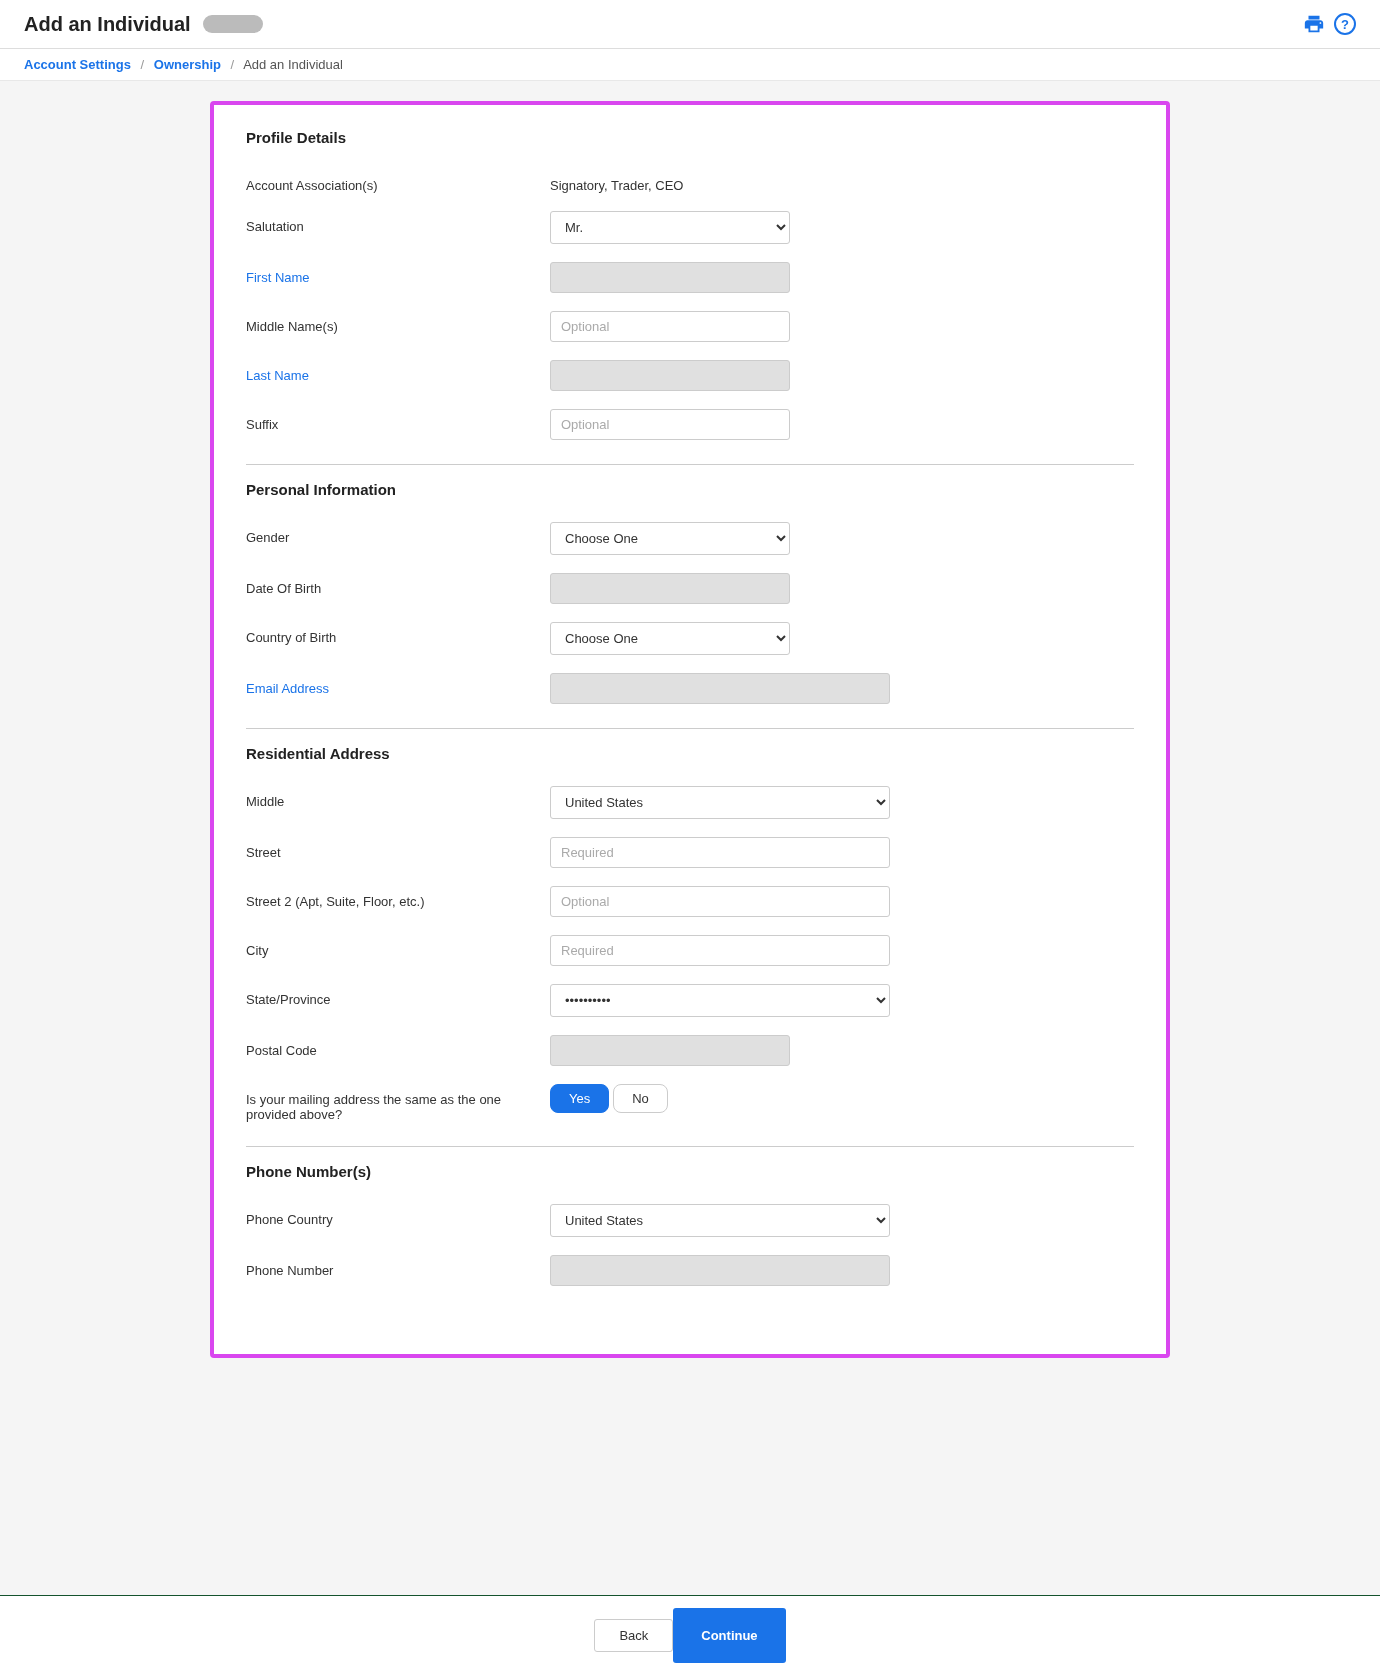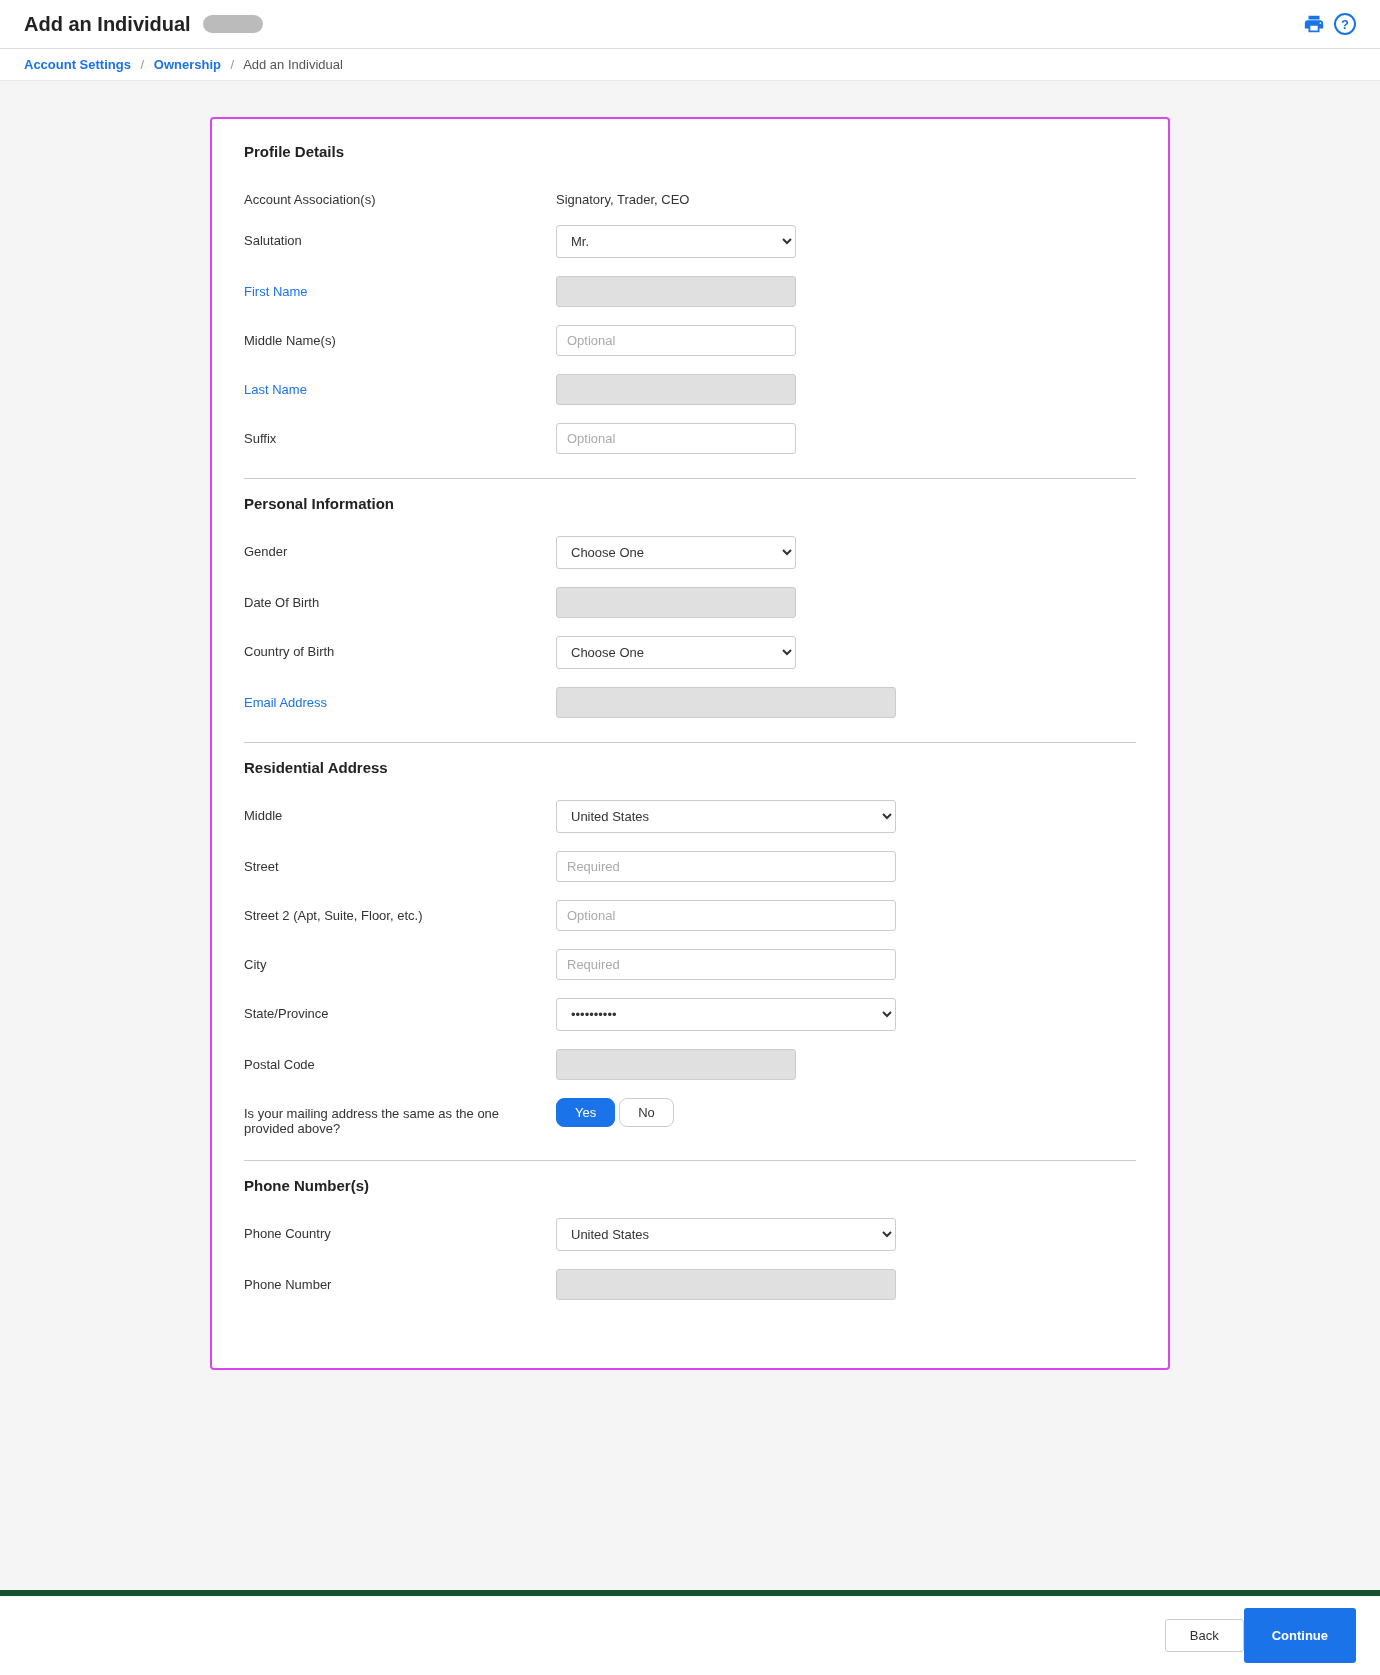--- a/index.html
+++ b/index.html
@@ -59,25 +59,25 @@
     }
     .breadcrumb-sep { margin: 0 6px; color: #999; }
     .breadcrumb-current { color: #555; }
 
     
     .main-content {
       padding: 20px 24px 80px 24px;
     }
     .form-card {
       background: #fff;
-      border: 2px solid #d946ef;
+      border: 4px solid #d946ef;
       border-radius: 4px;
       padding: 24px 32px;
       max-width: 960px;
-      margin: 16px auto;
+      margin: 0 auto;
     }
 
     
     .section-header {
       font-size: 15px;
       font-weight: bold;
       color: #222;
       margin-bottom: 16px;
       padding-bottom: 8px;
     }
@@ -85,21 +85,21 @@
       border: none;
       border-top: 1px solid #ccc;
       margin: 24px 0 16px 0;
     }
 
     
     .form-row {
       display: flex;
       align-items: flex-start;
       margin-bottom: 18px;
-      gap: 32px;
+      gap: 24px;
     }
     .form-label {
       width: 280px;
       min-width: 280px;
       font-size: 13px;
       color: #333;
       padding-top: 8px;
     }
     .form-label.blue {
       color: #1a73e8;
@@ -178,24 +178,24 @@
       margin-left: 0;
     }
 
     
     .footer {
       position: fixed;
       bottom: 0;
       left: 0;
       right: 0;
       background: #fff;
-      border-top: 6px solid #14532d;
+      border-top: 1px solid #14532d;
       padding: 12px 24px;
       display: flex;
-      justify-content: flex-end;
+      justify-content: center;
       align-items: center;
       z-index: 100;
     }
     .btn-back {
       padding: 8px 24px;
       border: 1px solid #ccc;
       border-radius: 3px;
       background: #fff;
       cursor: pointer;
       font-size: 13px;

